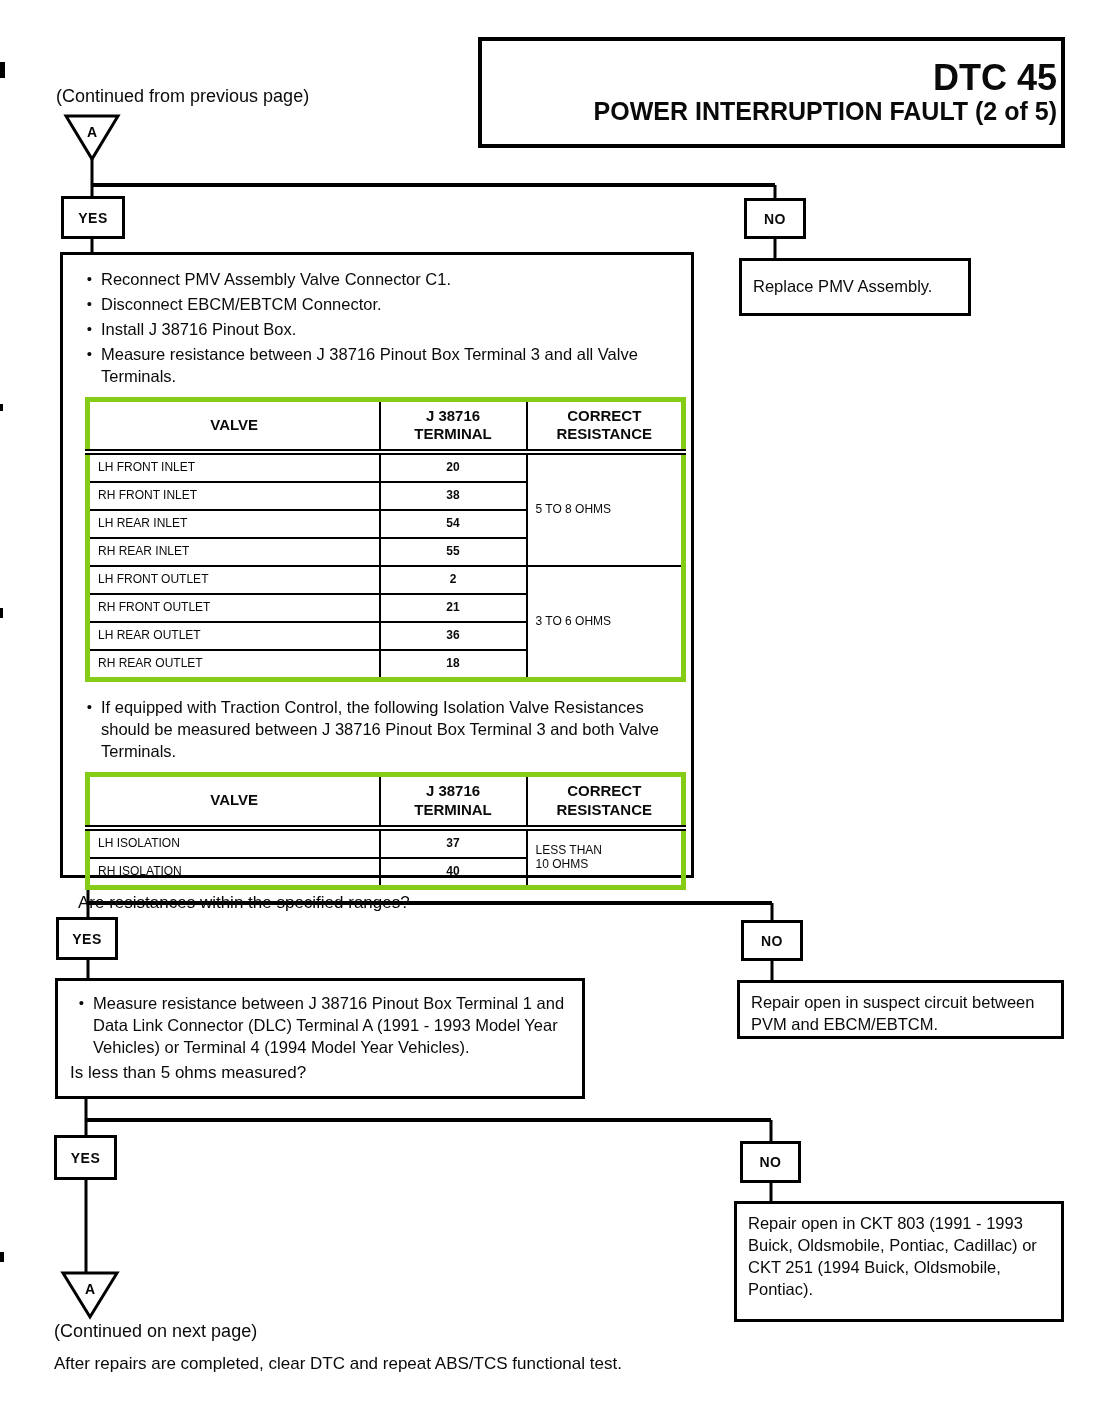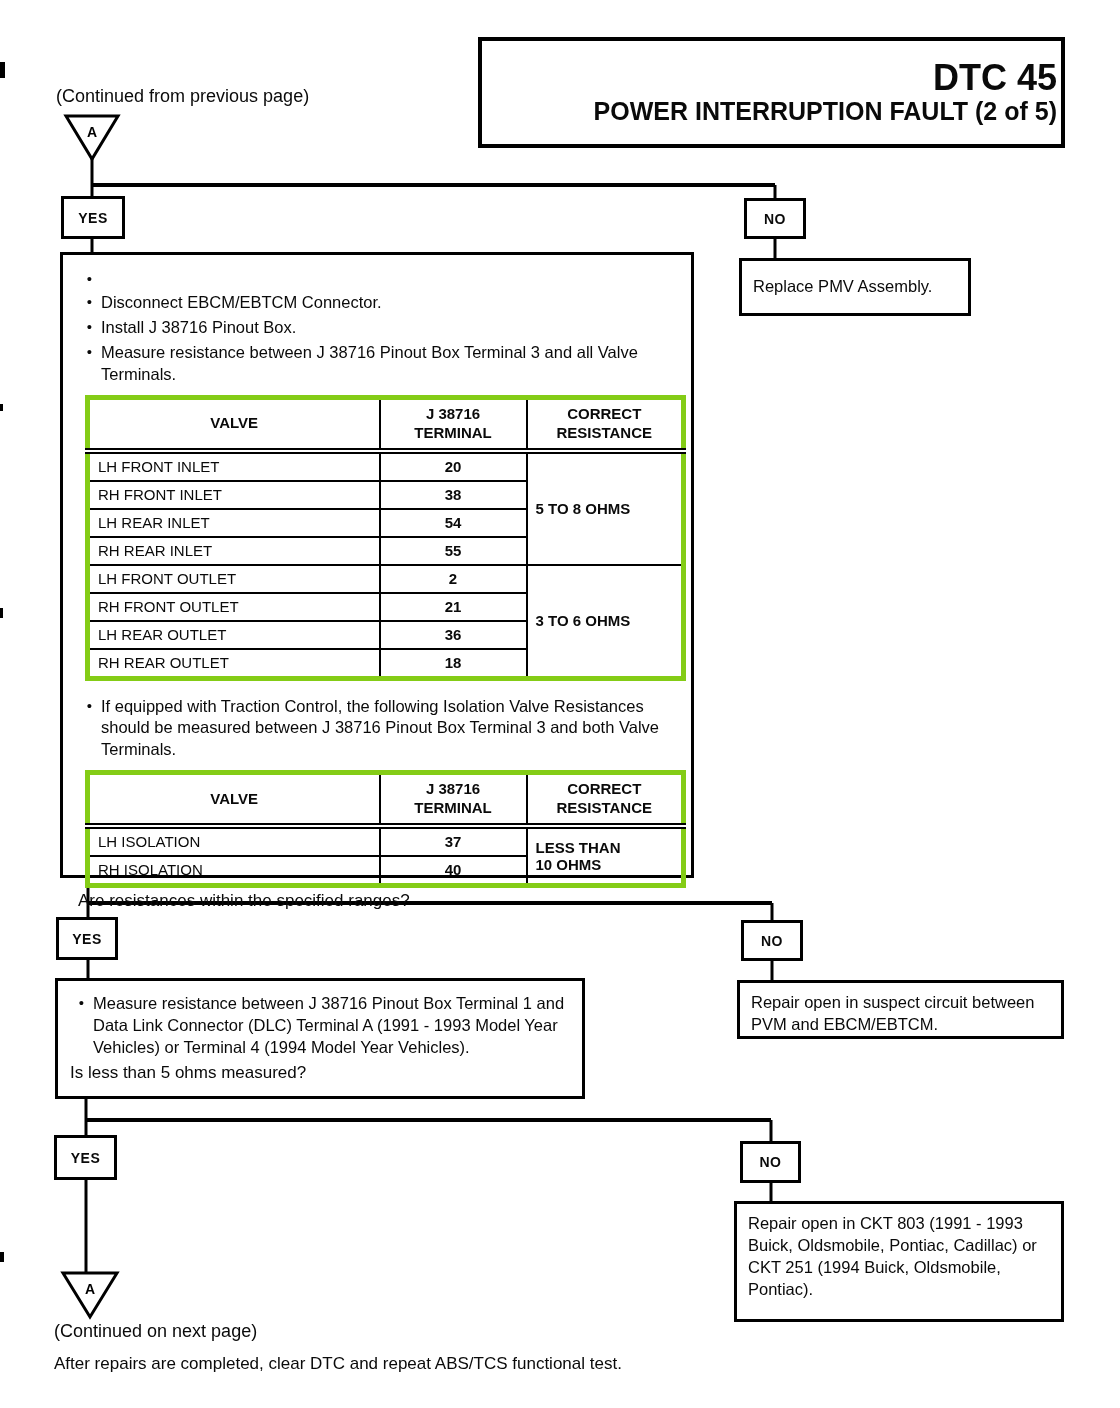--- a/index.html
+++ b/index.html
@@ -29,23 +29,23 @@
   .dot{flex:none;width:23px;text-align:center;font-size:15px;line-height:1.35;}
   .btxt{font-size:16.5px;line-height:1.33;}
   .question{font-size:17px;margin-top:3px;}
   
   table.spec{border-collapse:collapse;border:5px solid #84cc16;margin:9px 0 0 7px;width:596px;
     table-layout:fixed;}
   table.spec col.cA{width:292px;} table.spec col.cB{width:147px;} table.spec col.cC{width:157px;}
   table.spec th{border:2px solid #000;font-size:15px;font-weight:bold;text-align:center;
     white-space:pre-line;line-height:1.25;padding:5px 4px;}
   table.spec thead tr{border-bottom:6px double #000;}
-  table.spec td{border:2px solid #000;font-size:15px;padding:2px 8px;height:22px;line-height:1.15;}
+  table.spec td{border:2px solid #000;font-size:12px;padding:2px 8px;height:22px;line-height:1.15;}
   table.spec td.c1{text-align:center;font-weight:bold;padding:2px 2px;}
-  table.spec td.c2{font-weight:bold;white-space:pre-line;}
+  table.spec td.c2{font-weight:normal;white-space:pre-line;}
   .traction{margin-top:15px;}
   .q2{font-size:17px;margin:4px 0 0 0;}
   .box2{padding:9px 12px 4px 12px;}
 </style>
 </head>
 <body>
 
 <div class="page">
 
   <svg class="overlay" viewBox="0 0 1120 1408" xmlns="http://www.w3.org/2000/svg">
@@ -89,20 +89,21 @@
   <div class="freetext" style="left:56px;top:86px;font-size:18px;">(Continued from previous page)</div>
 
   <div class="box yn" style="left:61px;top:196px;width:64px;height:43px;">YES</div>
   <div class="box yn" style="left:744px;top:198px;width:62px;height:41px;">NO</div>
   <div class="box action" style="left:739px;top:258px;width:232px;height:58px;">Replace PMV Assembly.</div>
 
   <div class="box stepbox" style="left:60px;top:252px;width:634px;height:626px;">
     <div>
         <div class="bullet">
           <span class="dot">•</span>
+          <span class="btxt">Reconnect PMV Assembly Valve Connector C1.</span>
         </div>
         <div class="bullet">
           <span class="dot">•</span>
           <span class="btxt">Disconnect EBCM/EBTCM Connector.</span>
         </div>
         <div class="bullet">
           <span class="dot">•</span>
           <span class="btxt">Install J 38716 Pinout Box.</span>
         </div>
         <div class="bullet">

